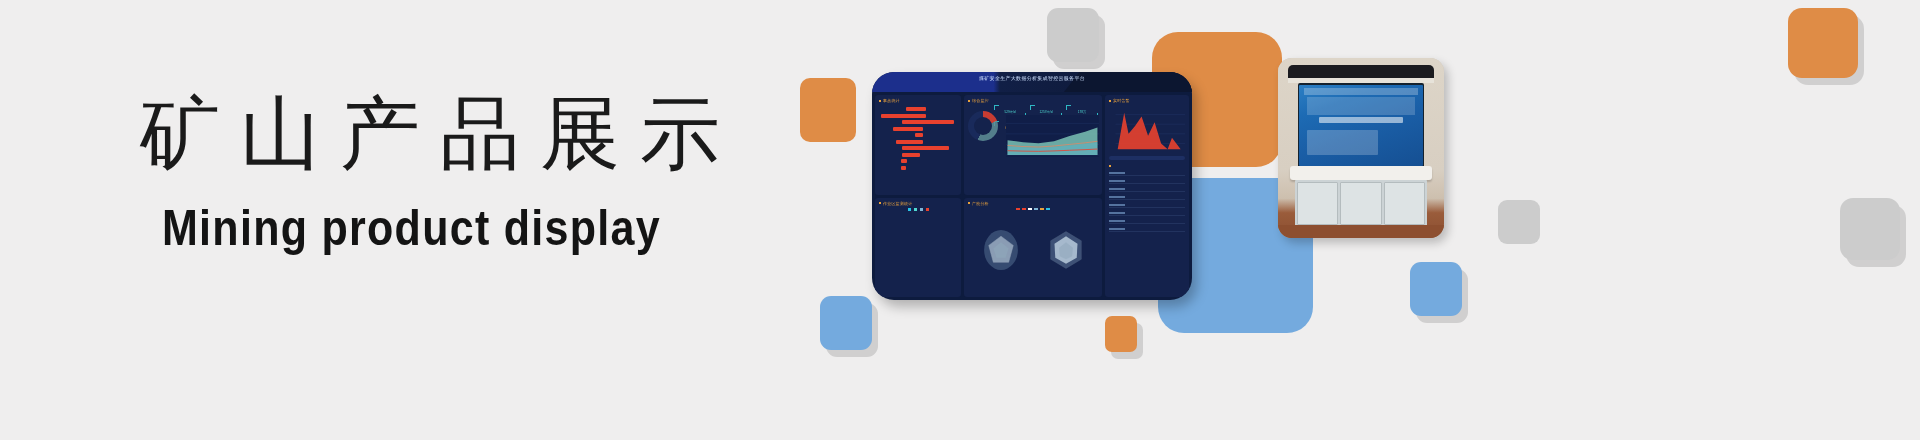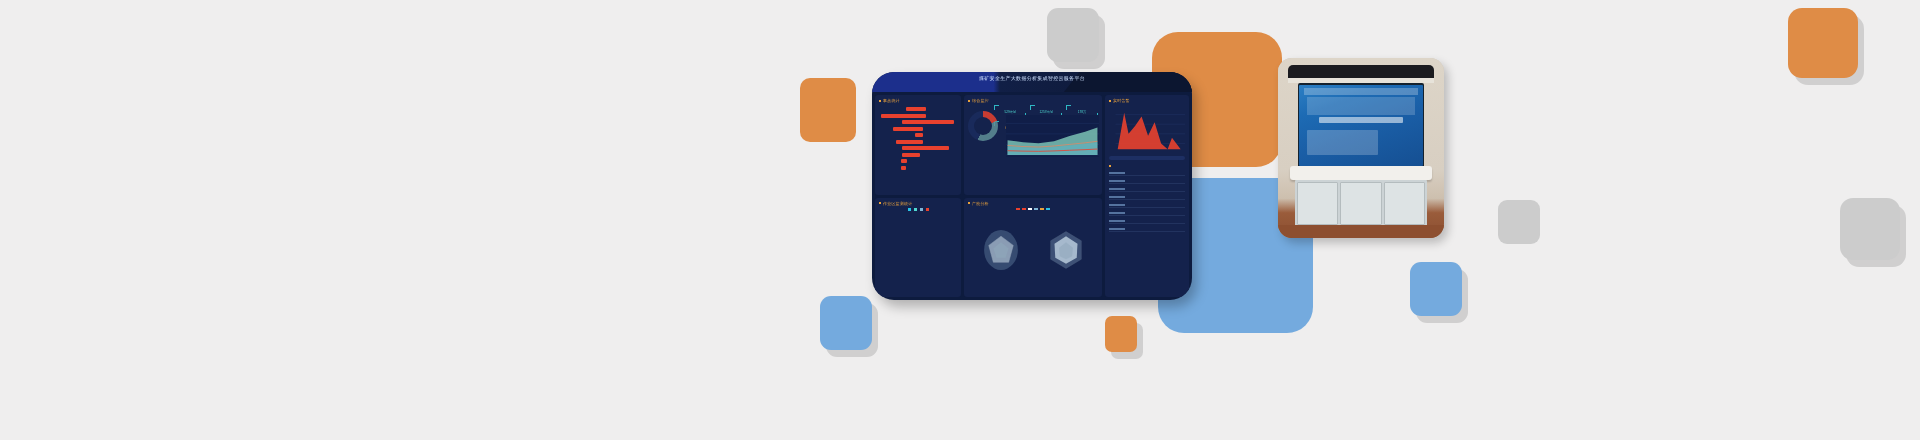--- a/index.html
+++ b/index.html
@@ -229,20 +229,24 @@
     --orange: #df8c46;
     --gray:   #cccccc;
     --blue:   #74aade;
   }
 </style>
 </head>
 <body>
 
 <div class="banner">
 
+  <div class="text-block">
+    <div class="title-cn">矿山产品展示</div>
+    <div class="title-en">Mining product display</div>
+  </div>
 
   <div class="deco deco-sq-orange-left"></div>
   <div class="deco deco-sq-gray-top shadowed"></div>
   <div class="deco deco-sq-orange-big"></div>
   <div class="deco deco-sq-blue-big"></div>
   <div class="deco deco-sq-gray-mid"></div>
   <div class="deco deco-sq-orange-tr shadowed"></div>
   <div class="deco deco-sq-gray-br shadowed"></div>
 
   <div class="dashboard">

